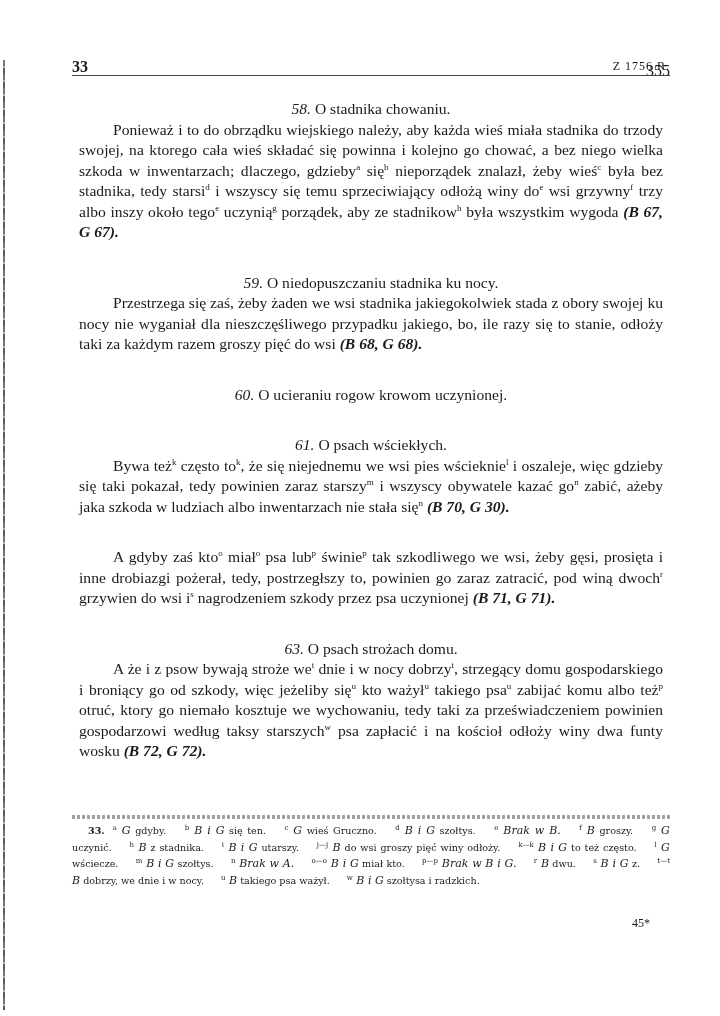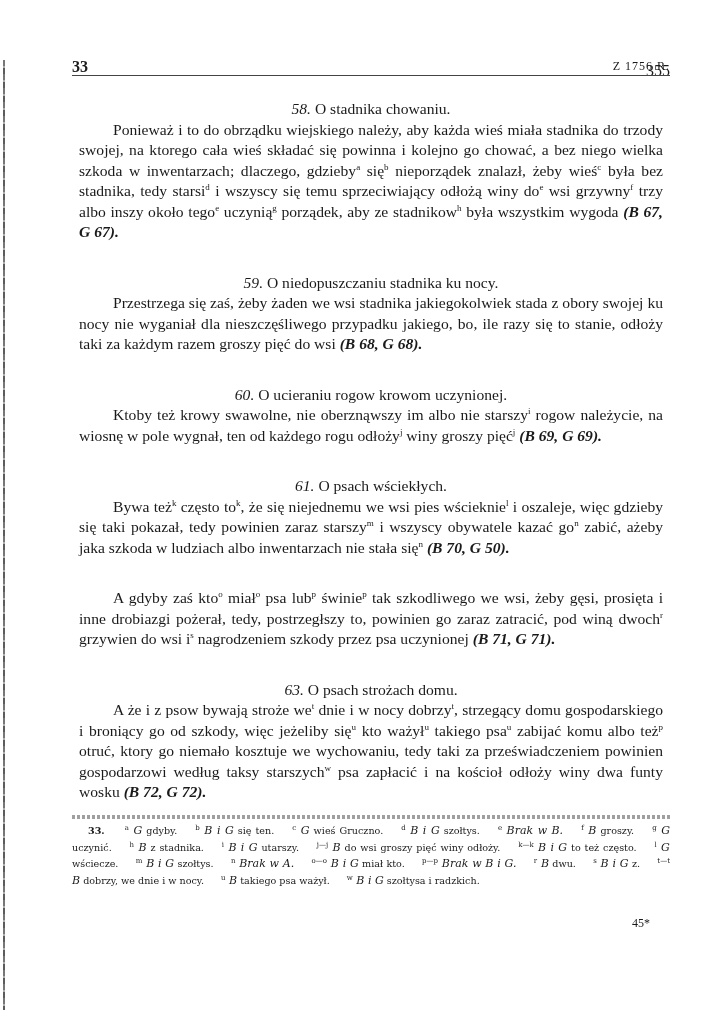--- a/index.html
+++ b/index.html
@@ -38,21 +38,21 @@
     .rule-foot {
       position: absolute; left: 72px; top: 815px; width: 598px; height: 4px;
       background: repeating-linear-gradient(90deg, #777 0 3px, transparent 3px 5px);
       opacity: 0.7;
     }
     .footnotes {
       position: absolute; left: 72px; top: 823px; width: 598px;
       font-family: "DejaVu Serif", serif; font-size: 9.6px; line-height: 16.5px;
       text-align: justify;
     }
-    .footnotes .fn-num { font-weight: bold; margin-left: 16px; margin-right: 20px; }
+    .footnotes .fn-num { font-weight: bold; margin-left: 16px; margin-right: 8px; }
     .footnotes .fn { margin-right: 14px; }
     .footnotes i { font-style: italic; font-size: 11px; }
     .footnotes sup { font-size: 7px; vertical-align: 4px; }
     .signature {
       position: absolute; left: 632px; top: 916px;
       font-family: "Liberation Serif", serif; font-size: 12px;
     }
   </style>
 </head>
 <body>
@@ -72,26 +72,25 @@
       <p class="para">Ponieważ i to do obrządku wiejskiego należy, aby każda wieś miała stadnika do trzody swojej, na ktorego cała wieś składać się powinna i kolejno go chować, a bez niego wielka szkoda w inwentarzach; dlaczego, gdzieby<sup>a</sup> się<sup>b</sup> nieporządek znalazł, żeby wieś<sup>c</sup> była bez stadnika, tedy starsi<sup>d</sup> i wszyscy się temu sprzeciwiający odłożą winy do<sup>e</sup> wsi grzywny<sup>f</sup> trzy albo inszy około tego<sup>e</sup> uczynią<sup>g</sup> porządek, aby ze stadnikow<sup>h</sup> była wszystkim wygoda <span class="ref">(B 67, G 67).</span></p>
     </div>
     <div class="gap"></div>
     <div class="section">
       <div class="sec-title"><span class="num">59.</span><span> O niedopuszczaniu stadnika ku nocy.</span></div>
       <p class="para">Przestrzega się zaś, żeby żaden we wsi stadnika jakiegokolwiek stada z obory swojej ku nocy nie wyganiał dla nieszczęśliwego przypadku jakiego, bo, ile razy się to stanie, odłoży taki za każdym razem groszy pięć do wsi <span class="ref">(B 68, G 68).</span></p>
     </div>
     <div class="gap"></div>
     <div class="section">
       <div class="sec-title"><span class="num">60.</span><span> O ucieraniu rogow krowom uczynionej.</span></div>
-      <p class="para">Ktoby też krowy swawolne, nie oberznąwszy im albo nie starszy<sup>i</sup> rogow należycie, na wiosnę w pole wygnał, ten od każdego rogu odłoży<sup>j</sup> winy groszy pięć<sup>j</sup> <span class="ref">(B 69, G 69).</span></p>
     </div>
     <div class="gap"></div>
     <div class="section">
       <div class="sec-title"><span class="num">61.</span><span> O psach wściekłych.</span></div>
-      <p class="para">Bywa też<sup>k</sup> często to<sup>k</sup>, że się niejednemu we wsi pies wścieknie<sup>l</sup> i oszaleje, więc gdzieby się taki pokazał, tedy powinien zaraz starszy<sup>m</sup> i wszyscy obywatele kazać go<sup>n</sup> zabić, ażeby jaka szkoda w ludziach albo inwentarzach nie stała się<sup>n</sup> <span class="ref">(B 70, G 50).</span></p>
+      <p class="para">Bywa też<sup>k</sup> często to<sup>k</sup>, że się niejednemu we wsi pies wścieknie<sup>l</sup> i oszaleje, więc gdzieby się taki pokazał, tedy powinien zaraz starszy<sup>m</sup> i wszyscy obywatele kazać go<sup>n</sup> zabić, ażeby jaka szkoda w ludziach albo inwentarzach nie stała się<sup>n</sup> <span class="ref">(B 70, G 30).</span></p>
     </div>
     <div class="gap"></div>
     <div class="section">
       <p class="para">A gdyby zaś kto<sup>o</sup> miał<sup>o</sup> psa lub<sup>p</sup> świnie<sup>p</sup> tak szkodliwego we wsi, żeby gęsi, prosięta i inne drobiazgi pożerał, tedy, postrzegłszy to, powinien go zaraz zatracić, pod winą dwoch<sup>r</sup> grzywien do wsi i<sup>s</sup> nagrodzeniem szkody przez psa uczynionej <span class="ref">(B 71, G 71).</span></p>
     </div>
     <div class="gap"></div>
     <div class="section">
       <div class="sec-title"><span class="num">63.</span><span> O psach strożach domu.</span></div>
       <p class="para">A że i z psow bywają stroże we<sup>t</sup> dnie i w nocy dobrzy<sup>t</sup>, strzegący domu gospodarskiego i broniący go od szkody, więc jeżeliby się<sup>u</sup> kto ważył<sup>u</sup> takiego psa<sup>u</sup> zabijać komu albo też<sup>p</sup> otruć, ktory go niemało kosztuje we wychowaniu, tedy taki za przeświadczeniem powinien gospodarzowi według taksy starszych<sup>w</sup> psa zapłacić i na kościoł odłoży winy dwa funty wosku <span class="ref">(B 72, G 72).</span></p>
     </div>

